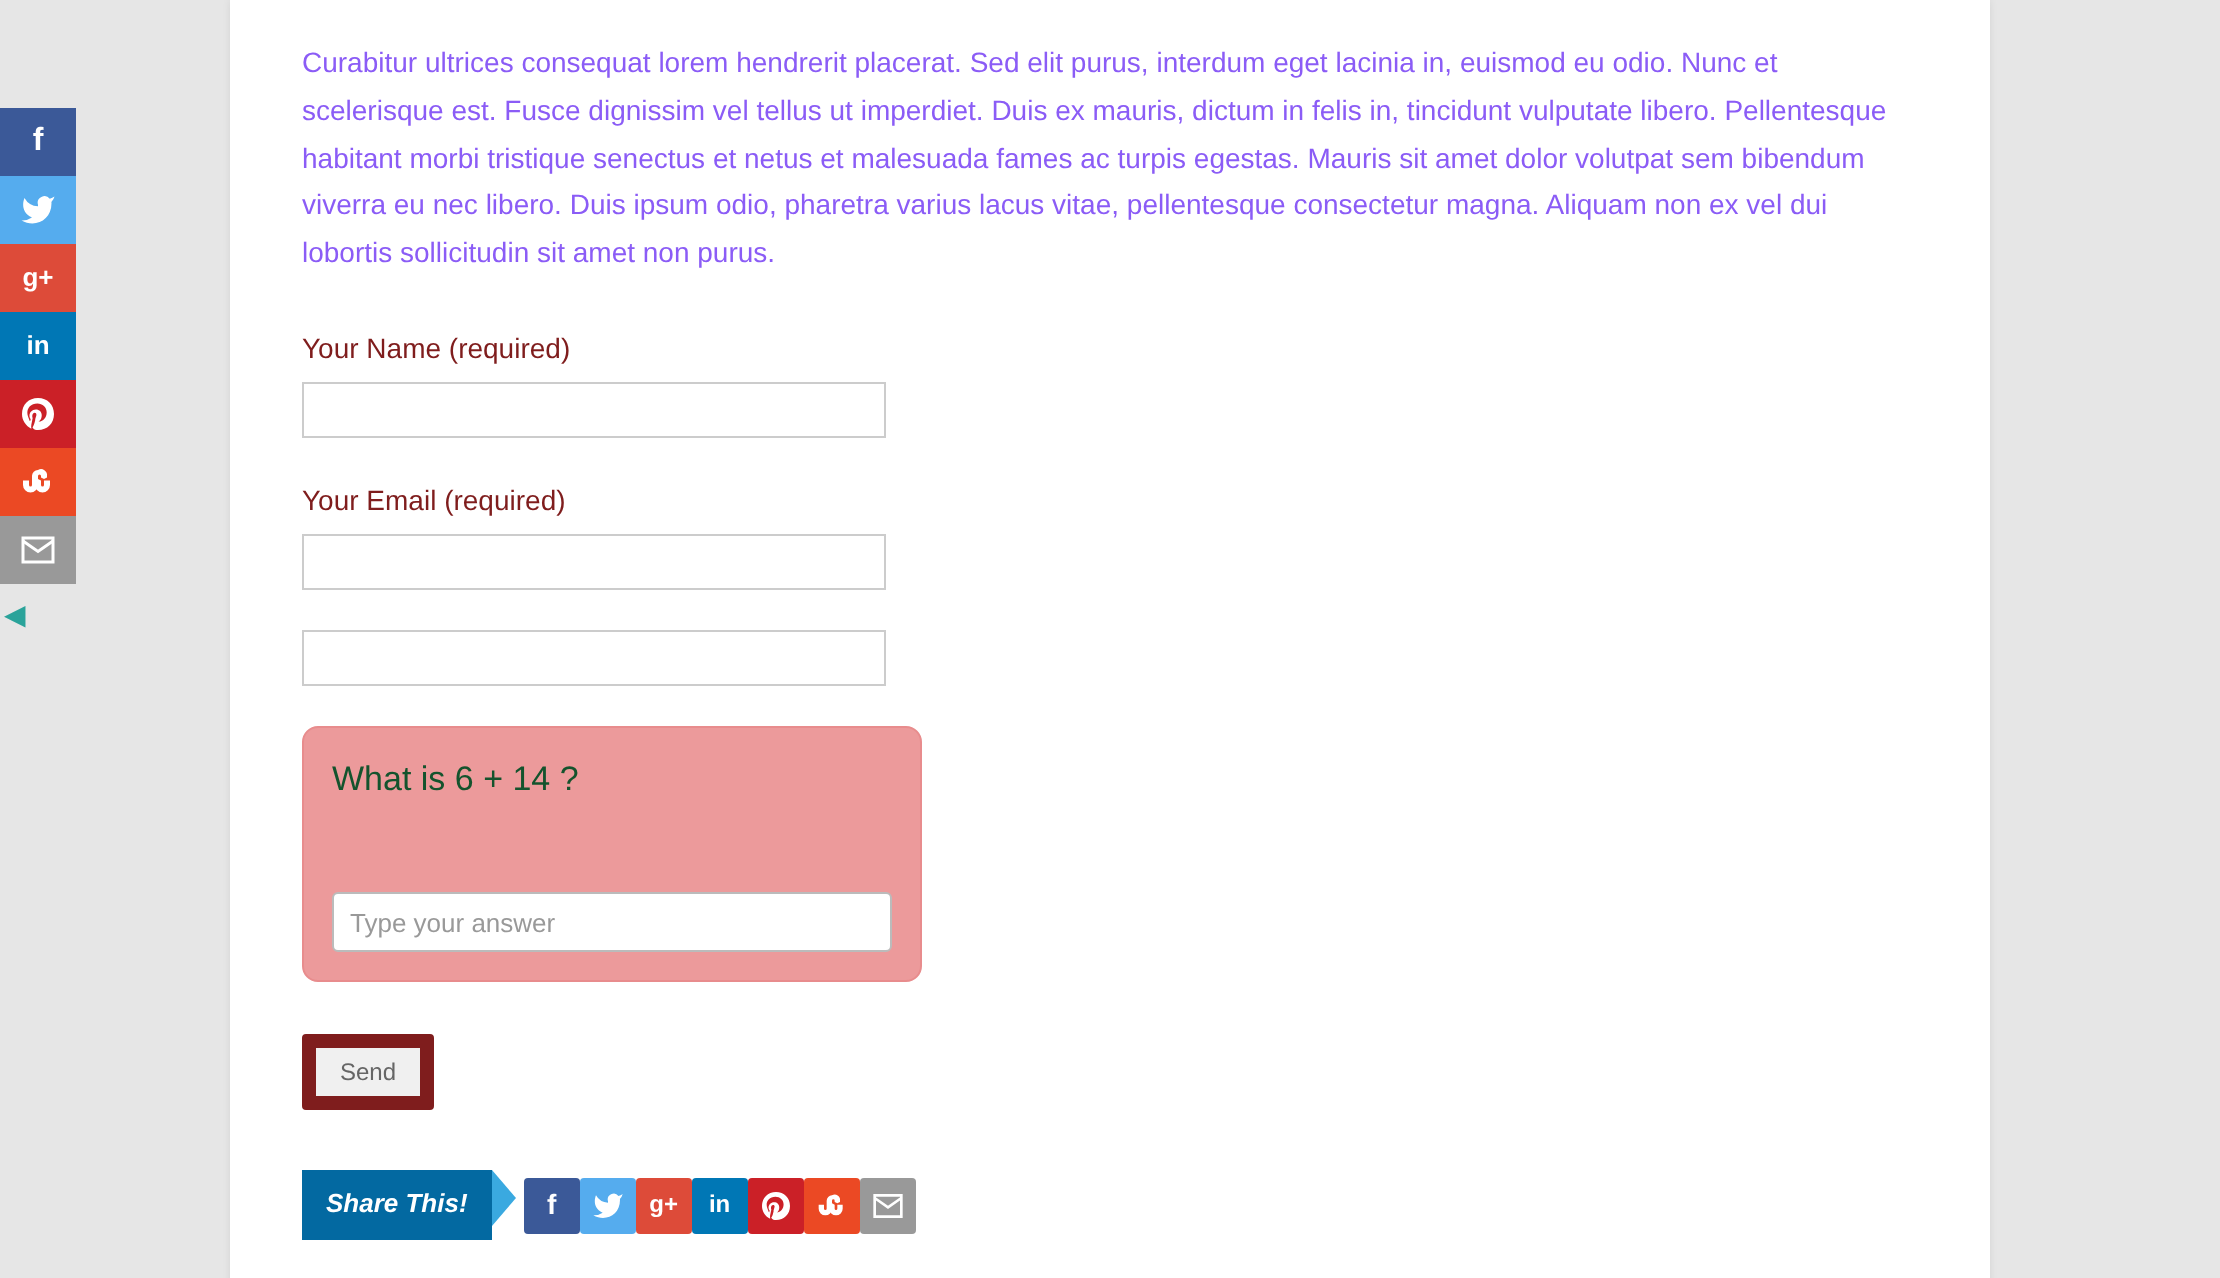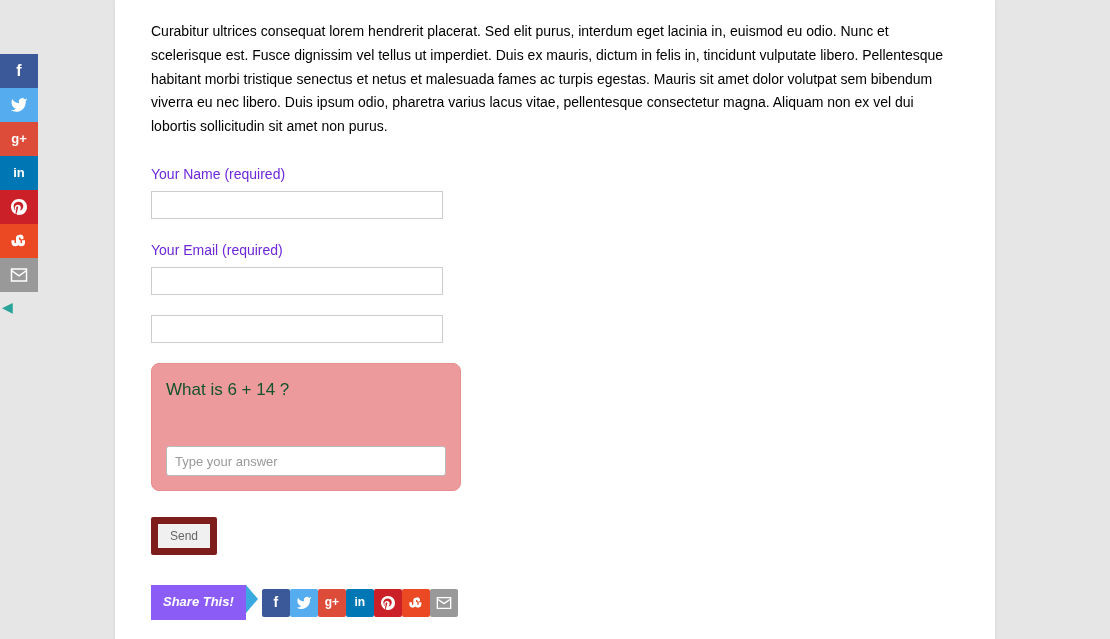--- a/index.html
+++ b/index.html
@@ -13,25 +13,25 @@
   .page{
     width:880px;
     margin:0 auto;
     background:#fff;
     min-height:639px;
     box-sizing:border-box;
     padding:20px 36px 40px 36px;
     box-shadow:0 0 4px rgba(0,0,0,0.08);
   }
   .body-text{
-    color:#000000;
+    color:#8b5cf6;
     margin:0 0 24px 0;
   }
   .form-row{margin-bottom:20px;}
-  .form-label{color:#6d28d9;margin-bottom:4px;}
+  .form-label{color:#7f1d1d;margin-bottom:4px;}
   .text-input{
     width:292px;
     height:28px;
     border:1px solid #ccc;
     background:#fff;
     box-sizing:border-box;
     padding:4px 6px;
     font-size:13px;
   }
   .captcha-box{
@@ -64,21 +64,21 @@
     border-radius:2px;
     cursor:pointer;
   }
   
   .share-strip{
     margin-top:30px;
     display:flex;
     align-items:center;
   }
   .share-badge{
-    background:#8b5cf6;
+    background:#0369a1;
     color:#fff;
     font-style:italic;
     font-weight:bold;
     font-size:13px;
     padding:6px 12px;
     position:relative;
     margin-right:16px;
   }
   .share-badge:after{
     content:"";

